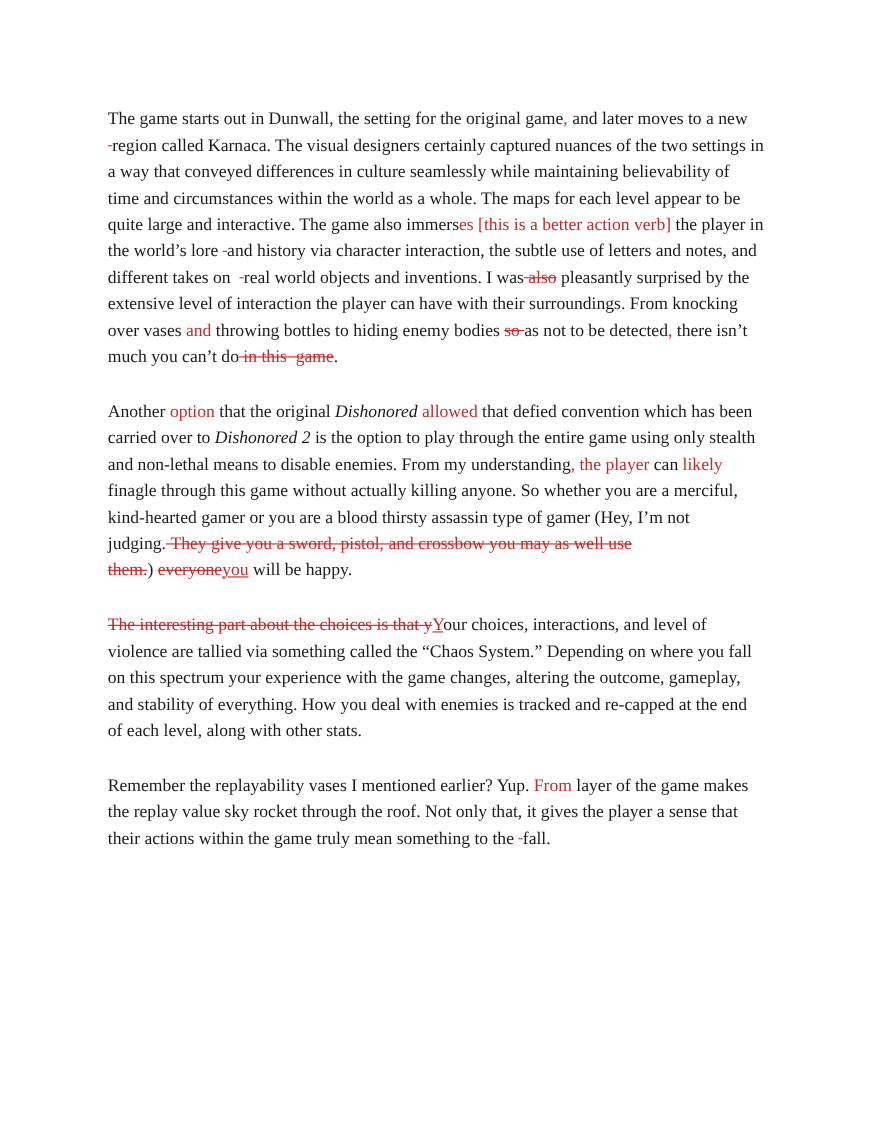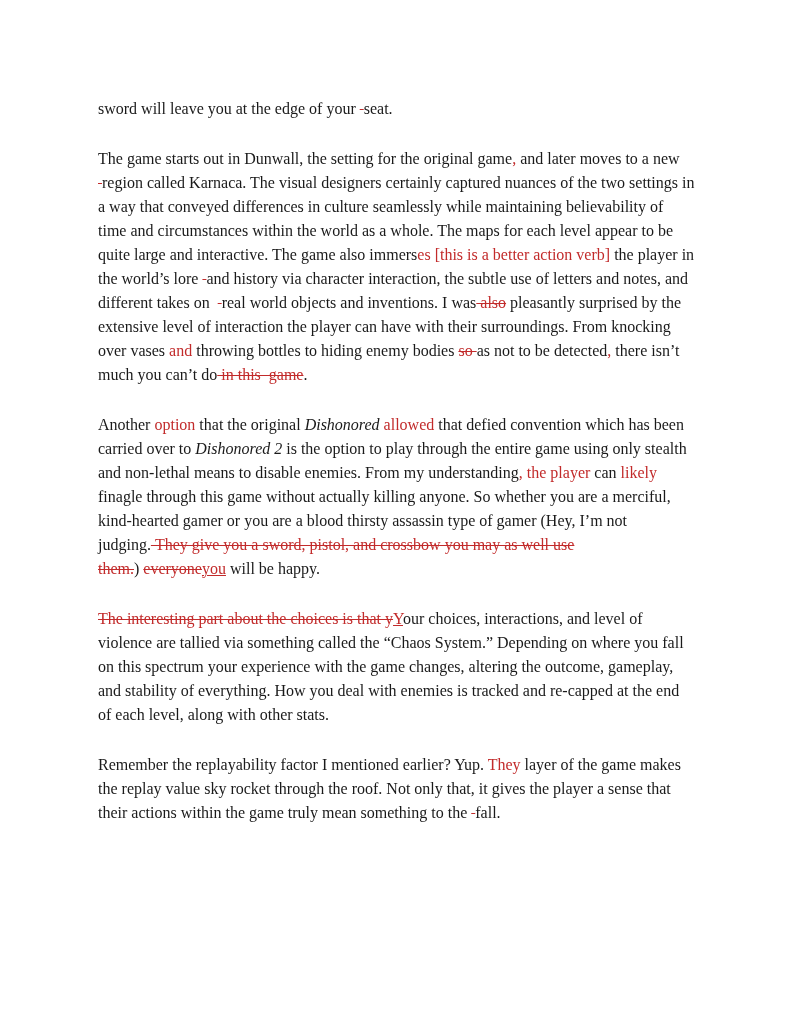--- a/index.html
+++ b/index.html
@@ -40,19 +40,18 @@
   .ital {
     font-style: italic;
     margin-top: 13px;
   }
 </style>
 </head>
 <body>
 
 <div class="page">
   <div class="doc-body">
-      <p><span>sword will leave you at the edge of your </span><span class="del">&nbsp;</span><span>seat.</span></p>
       <p><span>The game starts out in Dunwall, the setting for the original game</span><span class="ins">,</span><span> and later moves to a new </span><span class="del">&nbsp;</span><span>region called Karnaca. The visual designers certainly captured nuances of the two settings in a way that conveyed differences in culture seamlessly while maintaining believability of time and circumstances within the world as a whole. The maps for each level appear to be quite large and interactive. The game also immers</span><span class="ins">es [this is a better action verb]</span><span> the player in the world’s lore </span><span class="del">&nbsp;</span><span>and history via character interaction, the subtle use of letters and notes, and different takes on &nbsp;</span><span class="del">&nbsp;</span><span>real world objects and inventions. I was</span><span class="del">&nbsp;also</span><span> pleasantly surprised by the extensive level of interaction the player can have with their surroundings. From knocking over vases </span><span class="ins">and</span><span> throwing bottles to hiding enemy bodies </span><span class="del">so&nbsp;</span><span>as not to be detected</span><span class="ins">,</span><span> there isn’t much you can’t do</span><span class="del">&nbsp;in this &nbsp;game</span><span>.</span></p>
       <p><span>Another </span><span class="ins">option</span><span> that the original </span><span class="ital">Dishonored</span><span> </span><span class="ins">allowed</span><span> that defied convention which has been carried over to </span><span class="ital">Dishonored 2</span><span> is the option to play through the entire game using only stealth and non-lethal means to disable enemies. From my understanding</span><span class="ins">, the player</span><span> can </span><span class="ins">likely</span><span> finagle through this game without actually killing anyone. So whether you are a merciful, kind-hearted gamer or you are a blood thirsty assassin type of gamer (Hey, I’m not judging.</span><span class="del">&nbsp;They give you a sword, pistol, and crossbow you may as well use</span><br><span class="del">them.</span><span>) </span><span class="del">everyone</span><span class="insu">you</span><span> will be happy.</span></p>
       <p><span class="del">The interesting part about the choices is that y</span><span class="insu">Y</span><span>our choices, interactions, and level of violence are tallied via something called the “Chaos System.” Depending on where you fall on this spectrum your experience with the game changes, altering the outcome, gameplay, and stability of everything. How you deal with enemies is tracked and re-capped at the end of each level, along with other stats.</span></p>
-      <p><span>Remember the replayability factor I mentioned earlier? Yup. </span><span class="ins">They</span><span> layer of the game makes the replay value sky rocket through the roof. Not only that, it gives the player a sense that their actions within the game truly mean something to the </span><span class="del">&nbsp;</span><span>fall.</span></p>
+      <p><span>Remember the replayability vases I mentioned earlier? Yup. </span><span class="ins">From</span><span> layer of the game makes the replay value sky rocket through the roof. Not only that, it gives the player a sense that their actions within the game truly mean something to the </span><span class="del">&nbsp;</span><span>fall.</span></p>
     </div>
 </div>
 
 </body></html>

